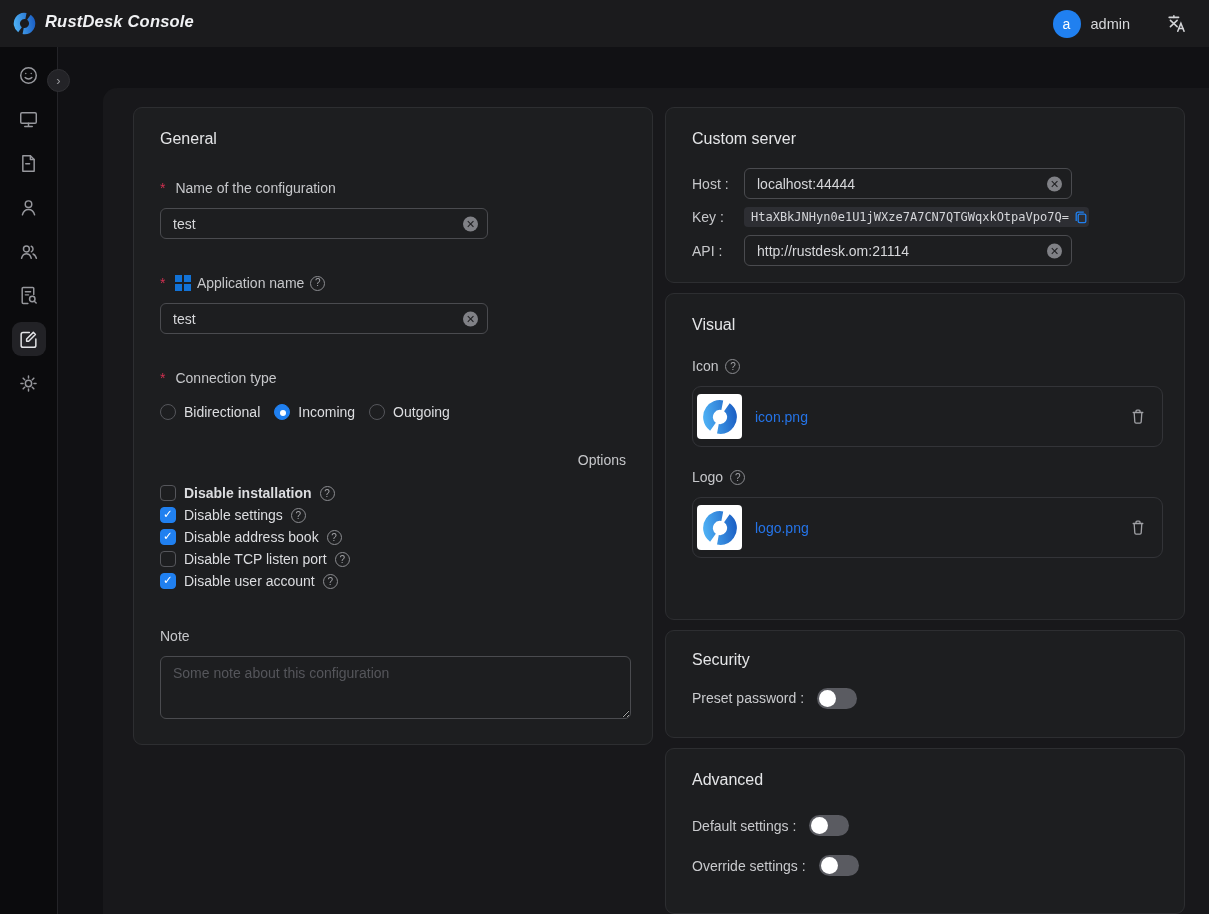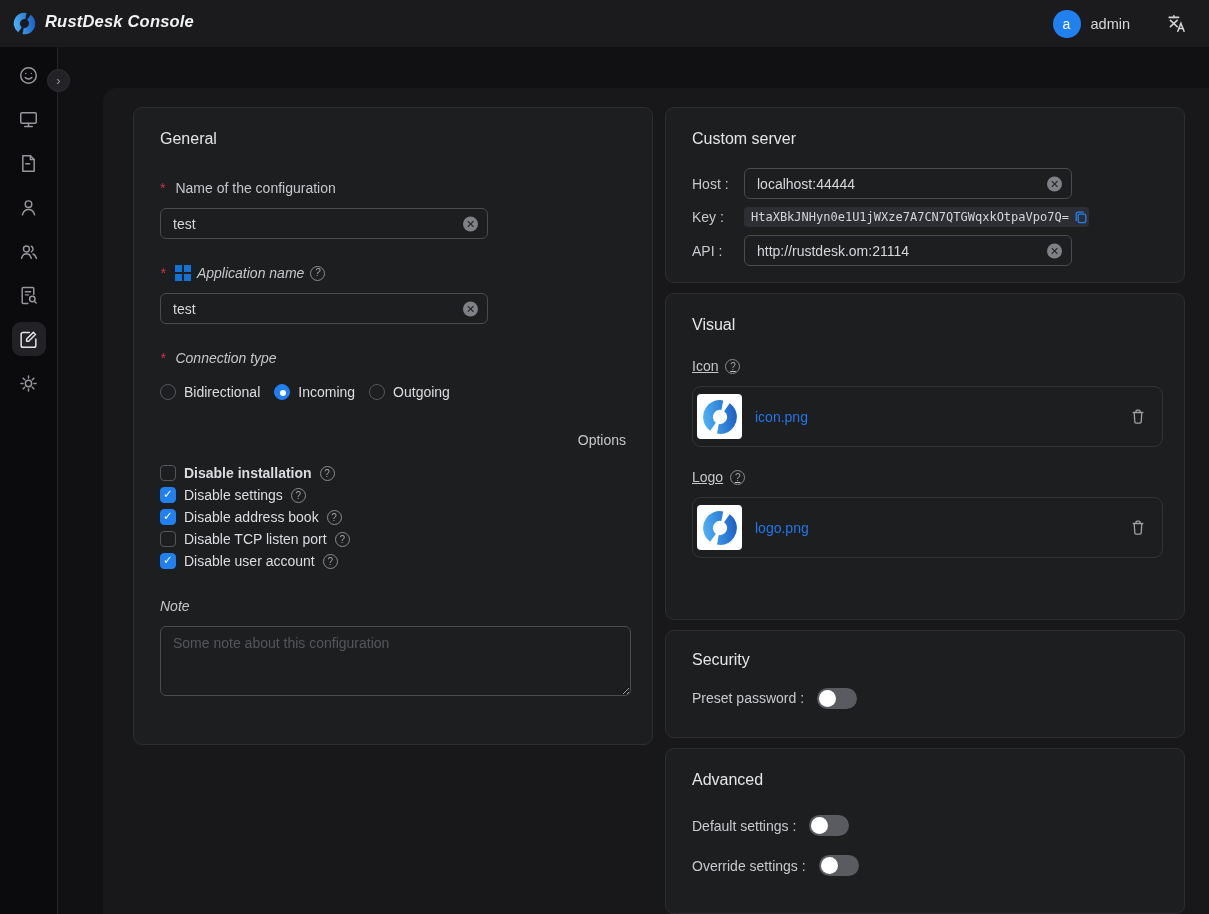--- a/index.html
+++ b/index.html
@@ -86,38 +86,38 @@
   .radio.on { background:#2080f0; border-color:#2080f0; }
   .radio.on::after { content:""; position:absolute; left:5px; top:5px; width:6px; height:6px; border-radius:50%; background:#fff; }
   
   .opt-row { display:flex; align-items:center; gap:8px; height:22px; cursor:pointer; }
   .cb { width:16px; height:16px; border-radius:4px; border:1px solid #55565b; flex:none; position:relative; }
   .cb.on { background:#2080f0; border-color:#2080f0; }
   .cb.on::after { content:"✓"; position:absolute; left:2px; top:-1px; color:#fff; font-size:11.5px; font-weight:700; }
   .opt-label { color:#dcdde0; }
   .opt-label.bold { font-weight:700; }
   textarea.note {
-    width:471px; height:70px; background:transparent; border:1px solid #4a4b4f; border-radius:6px;
+    width:471px; height:63px; background:transparent; border:1px solid #4a4b4f; border-radius:6px;
     color:#d6d7da; font-family:inherit; font-size:14px; padding:8px 12px; outline:none; resize:vertical;
   }
   textarea.note::placeholder { color:#55565b; }
   input::placeholder { color:#55565b; }
 
   
   .cs-row { display:flex; align-items:center; margin-top:14px; }
   .cs-label { width:52px; color:#c6c7ca; flex:none; }
   .key-chip {
     display:inline-flex; align-items:center; gap:5px; background:#2d2e33; border-radius:4px;
     padding:3px 7px; font-family:"DejaVu Sans Mono", monospace; font-size:12px; color:#d4d5d9;
     max-width:345px; white-space:nowrap;
   }
   .cs-row.tight { margin-top:8px; }
 
   
-  .upload-label { display:flex; align-items:center; gap:7px; color:#c6c7ca; margin-top:22px;text-decoration:underline; }
+  .upload-label { display:flex; align-items:center; gap:7px; color:#c6c7ca; margin-top:22px; }
   .upload-item {
     margin-top:12px; width:471px; height:61px; border:1px solid #333438; border-radius:9px;
     display:flex; align-items:center; padding:0 16px 0 4px; gap:13px;
   }
   .thumb { width:45px; height:45px; border-radius:4px; background:#fff; display:flex; align-items:center; justify-content:center; flex:none; }
   .file-link { color:#2574e8; cursor:pointer; }
   .upload-spacer { flex:1; }
   .trash { cursor:pointer; display:flex; }
 
   
@@ -131,21 +131,21 @@
     transition:left .15s;
   }
 
   
   .card.general { height:638px; }
   .card.custom-server { height:176px; }
   .card.visual { height:337px; }
   .card.security { height:111px; padding-top:18px; }
   .card.advanced { height:170px; }
 
-  .mt28 { margin-top:28px; } .mt26 { margin-top:24px;font-style:italic; } .mt16 { margin-top:16px; }
+  .mt28 { margin-top:28px; } .mt26 { margin-top:34px; } .mt16 { margin-top:16px; }
   .mt12 { margin-top:12px; } .mt10 { margin-top:10px; } .mt30 { margin-top:30px;justify-content:flex-end; }
   .winlogo { display:inline-grid; grid-template-columns:7px 7px; grid-template-rows:7px 7px; gap:1.5px; }
   .winlogo span { background:#1272d6; }
 </style>
 </head>
 <body>
 
 <div class="header">
   <div class="brand">
     <span style="display:flex;">

